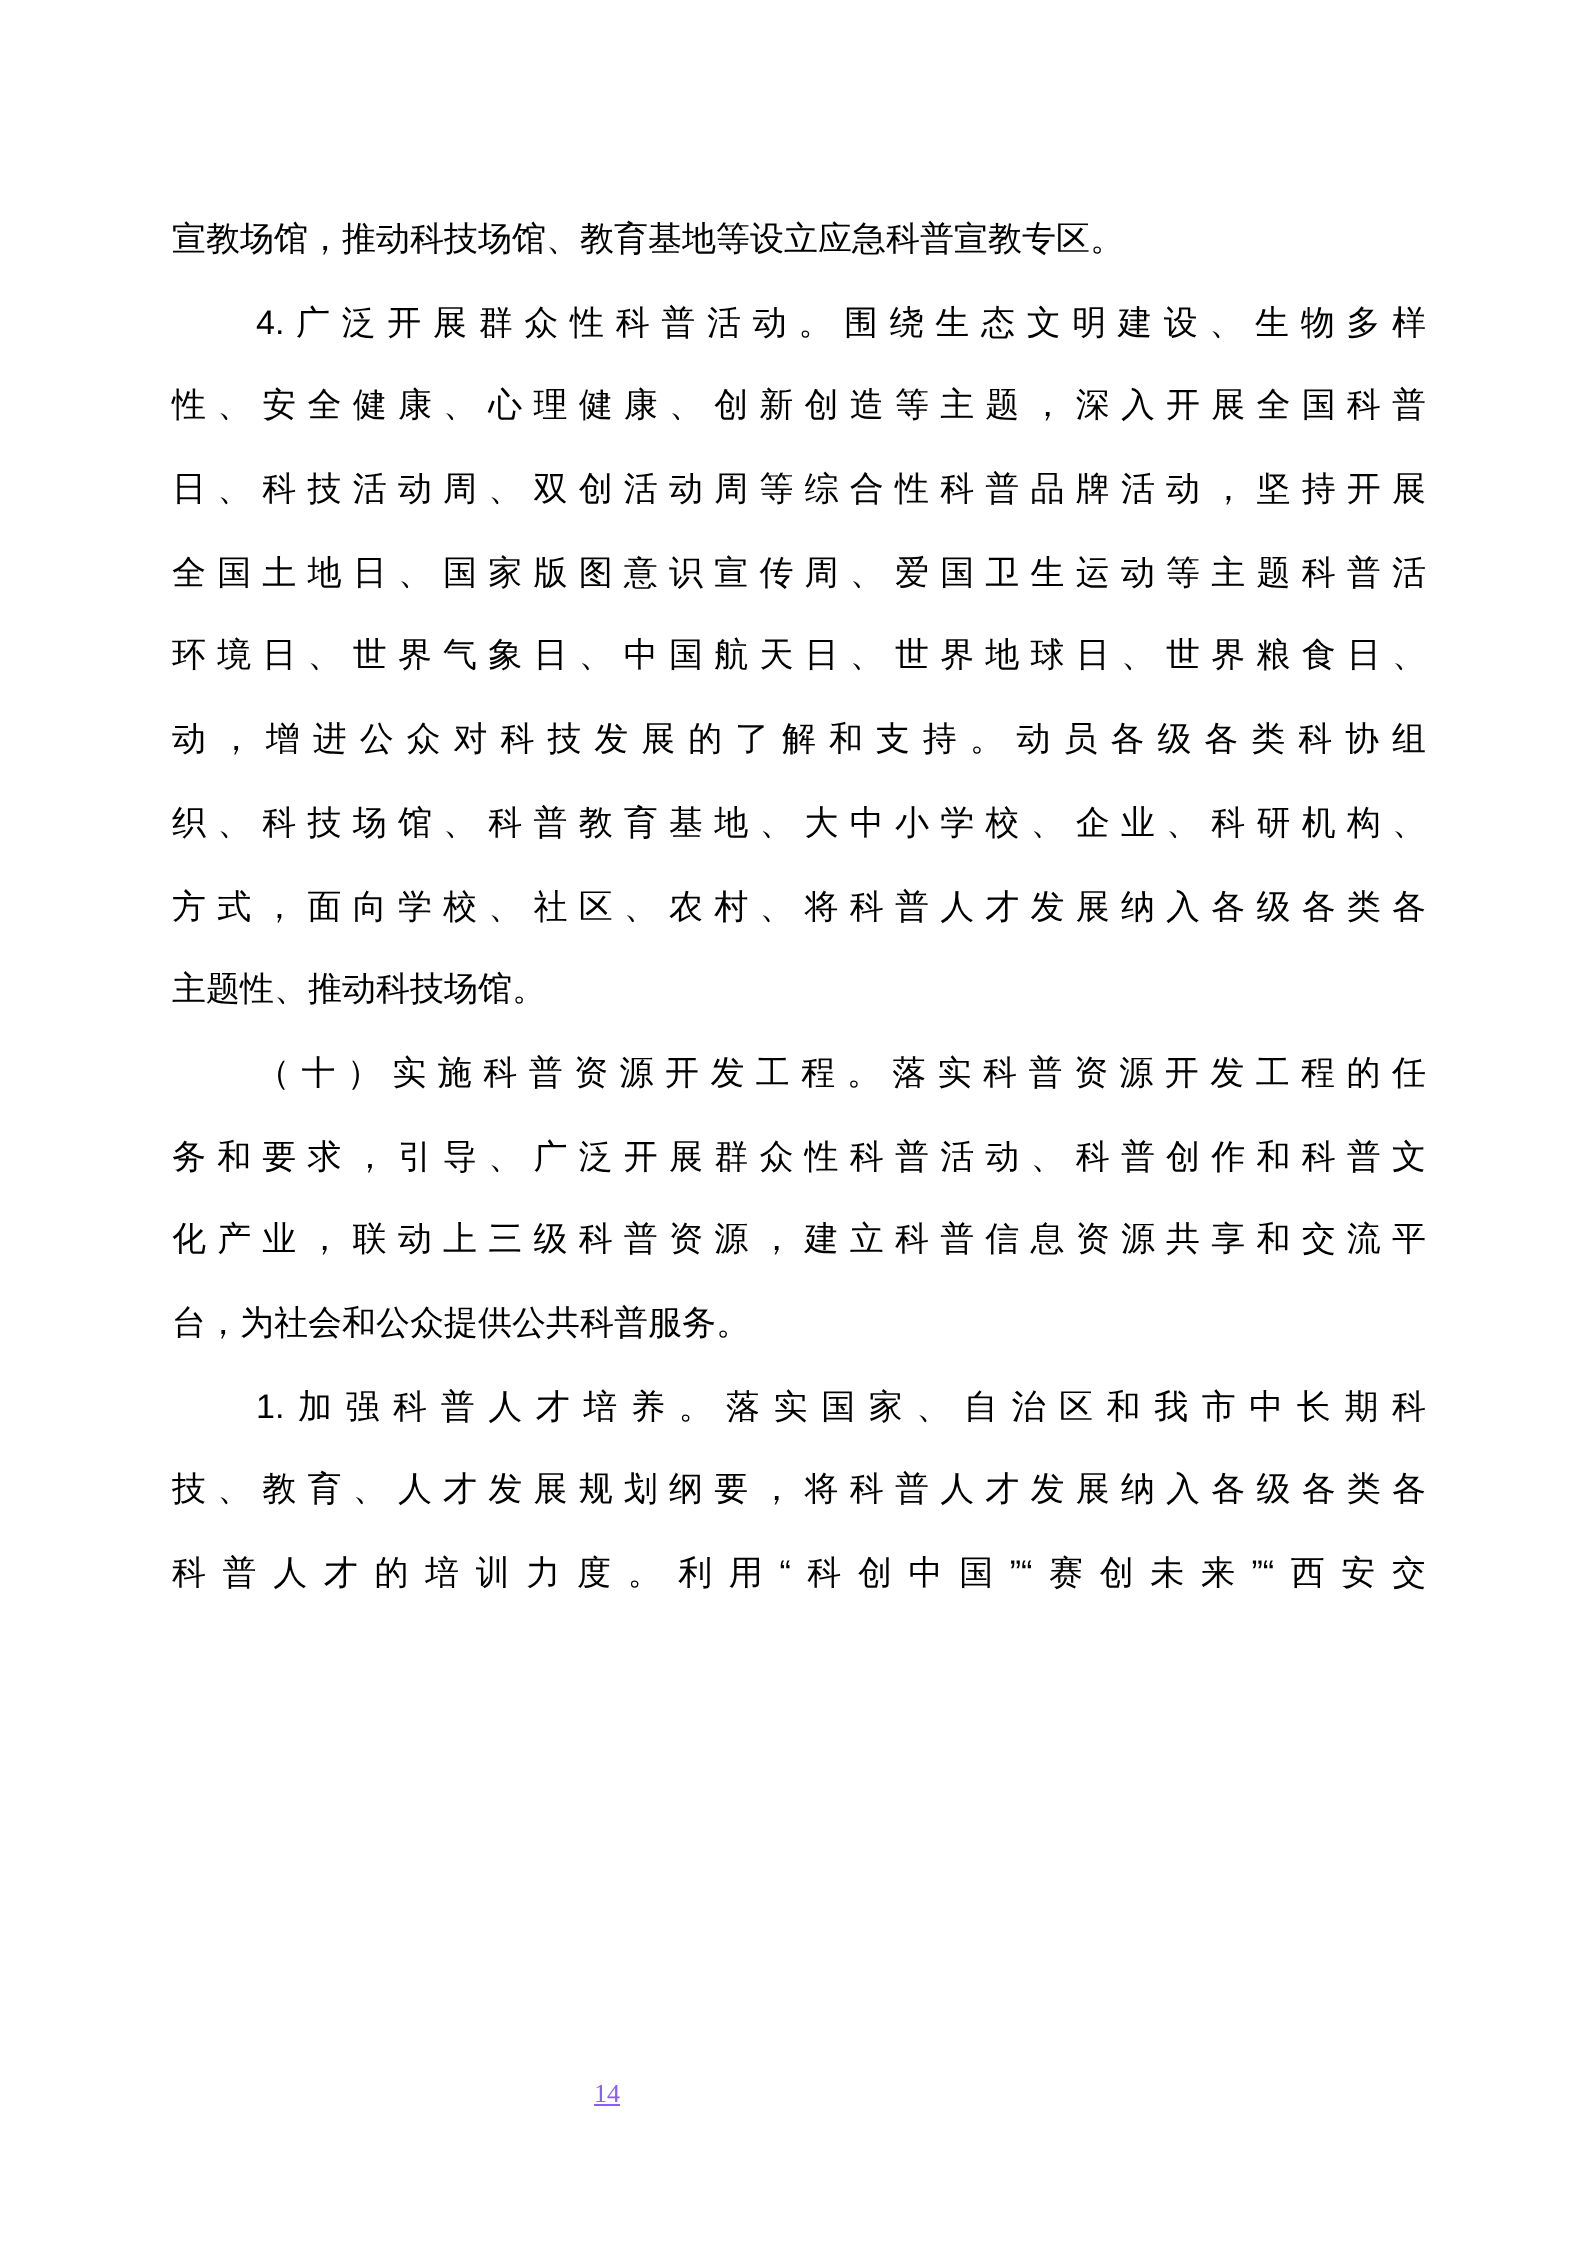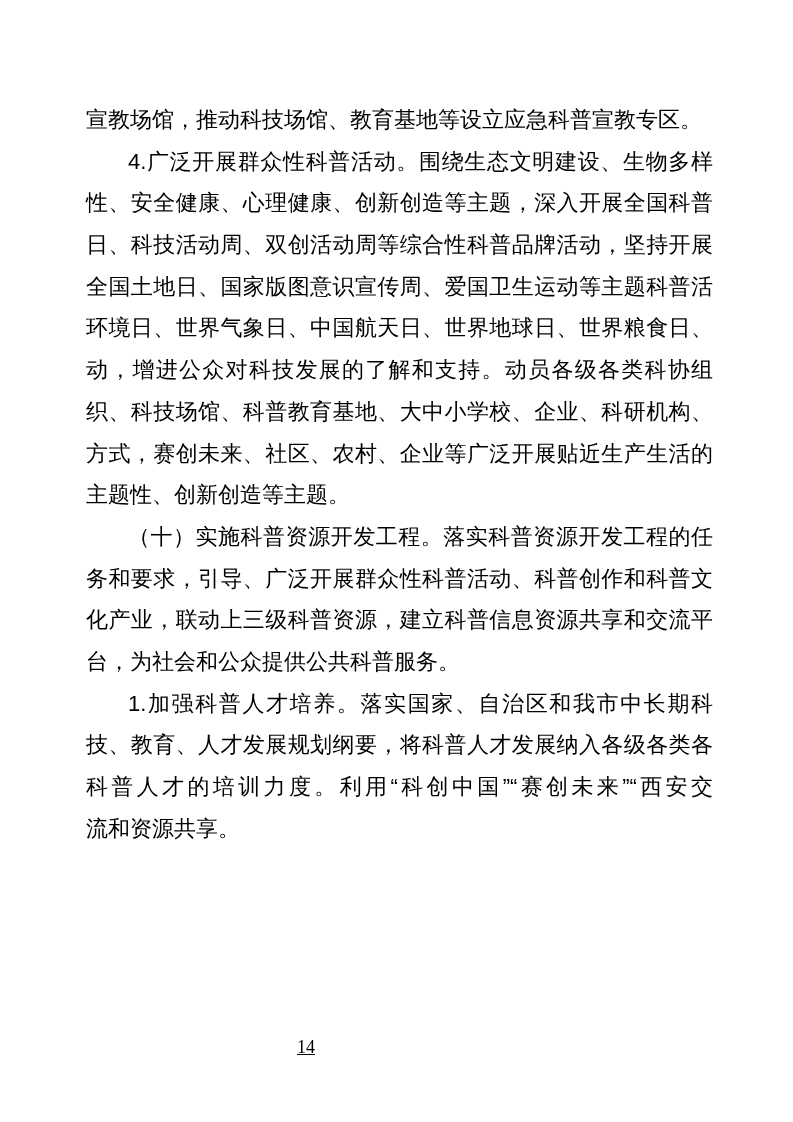--- a/index.html
+++ b/index.html
@@ -15,64 +15,63 @@
     overflow: hidden;
     font-family: "Liberation Sans", sans-serif;
   }
   .text-block {
     position: absolute;
     left: 86px;
     top: 99px;
     width: 627px;
   }
   .line {
-    font-size: 22px;
+    font-size: 17px;
     line-height: 41.7px;
     height: 41.7px;
     color: #000000;
     text-align: justify;
     text-align-last: justify;
     white-space: normal;
     overflow: visible;
   }
   .line.para-end {
     text-align-last: left;
   }
   .line.indent {
     text-indent: 42px;
   }
   .page-number {
     position: absolute;
     left: 297px;
     top: 1036px;
     font-family: "Liberation Serif", serif;
-    font-size: 18px;
+    font-size: 13px;
     line-height: 22px;
-    color: #000000;
+    color: #8b5cf6;
     text-decoration: underline;
   }
 </style>
 </head>
 <body>
 
 <div class="page">
   <div class="text-block">
       <div class="line para-end">宣教场馆，推动科技场馆、教育基地等设立应急科普宣教专区。</div>
       <div class="line indent">4.广泛开展群众性科普活动。围绕生态文明建设、生物多样</div>
       <div class="line">性、安全健康、心理健康、创新创造等主题，深入开展全国科普</div>
       <div class="line">日、科技活动周、双创活动周等综合性科普品牌活动，坚持开展</div>
       <div class="line">全国土地日、国家版图意识宣传周、爱国卫生运动等主题科普活</div>
       <div class="line">环境日、世界气象日、中国航天日、世界地球日、世界粮食日、</div>
       <div class="line">动，增进公众对科技发展的了解和支持。动员各级各类科协组</div>
       <div class="line">织、科技场馆、科普教育基地、大中小学校、企业、科研机构、</div>
-      <div class="line">方式，赛创未来、社区、农村、企业等广泛开展贴近生产生活的</div>
-      <div class="line para-end">主题性、创新创造等主题。</div>
+      <div class="line">方式，面向学校、社区、农村、将科普人才发展纳入各级各类各</div>
+      <div class="line para-end">主题性、推动科技场馆。</div>
       <div class="line indent">（十）实施科普资源开发工程。落实科普资源开发工程的任</div>
       <div class="line">务和要求，引导、广泛开展群众性科普活动、科普创作和科普文</div>
       <div class="line">化产业，联动上三级科普资源，建立科普信息资源共享和交流平</div>
       <div class="line para-end">台，为社会和公众提供公共科普服务。</div>
       <div class="line indent">1.加强科普人才培养。落实国家、自治区和我市中长期科</div>
       <div class="line">技、教育、人才发展规划纲要，将科普人才发展纳入各级各类各</div>
       <div class="line">科普人才的培训力度。利用“科创中国”“赛创未来”“西安交</div>
-      <div class="line para-end">流和资源共享。</div>
     </div>
   <div class="page-number">14</div>
 </div>
 
 </body></html>

